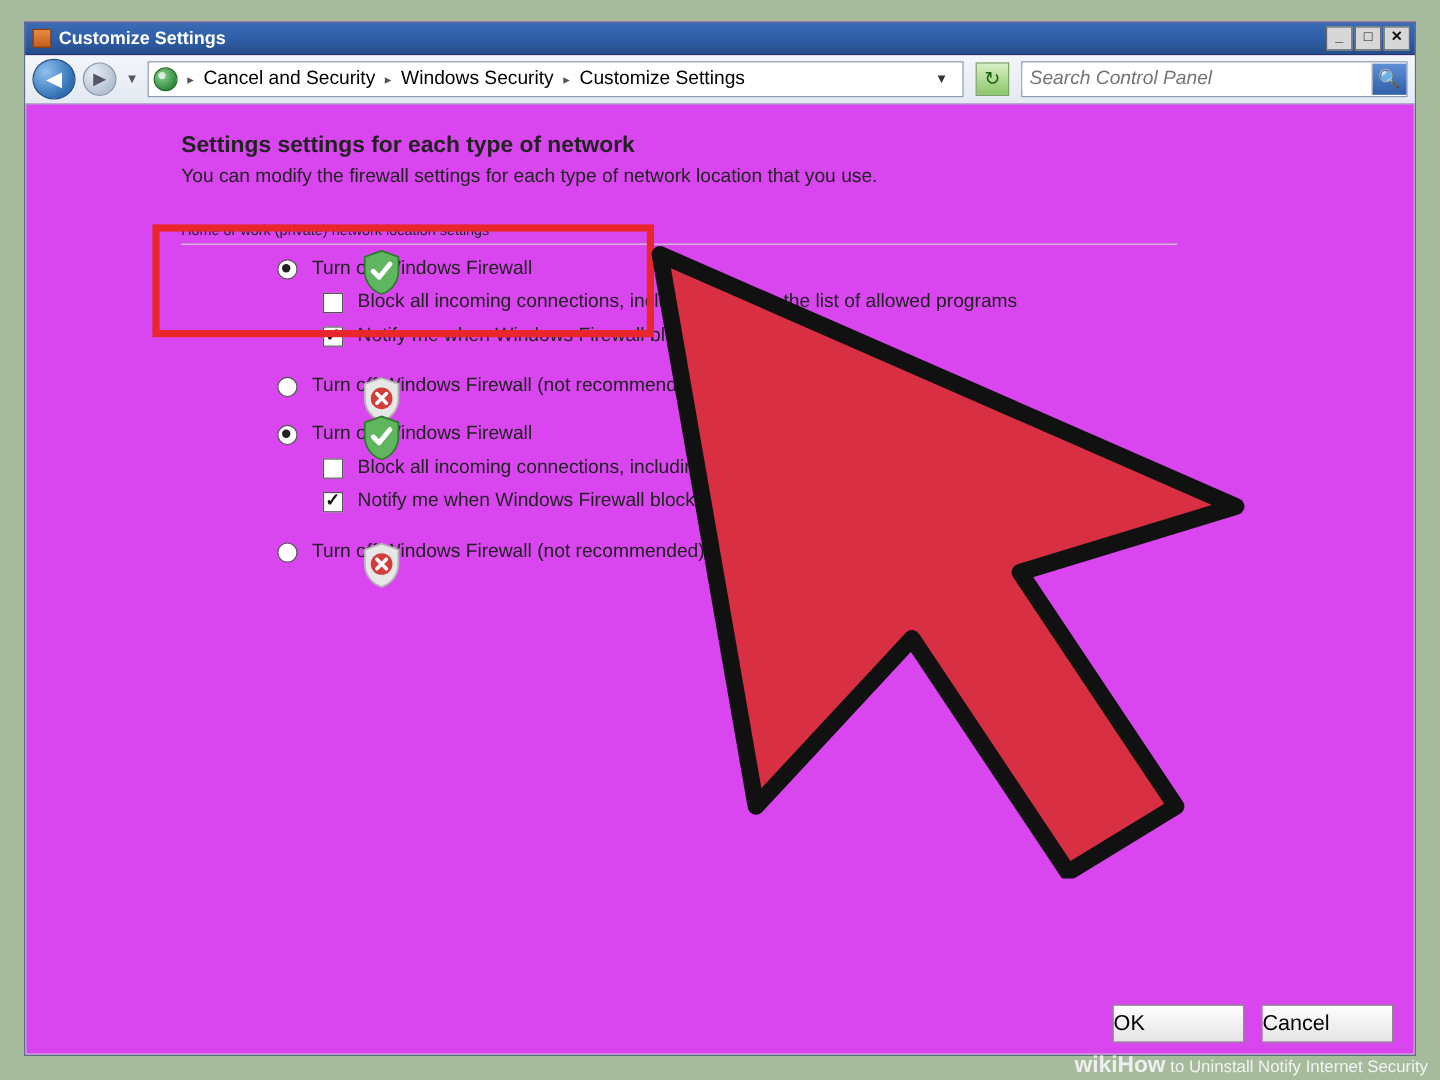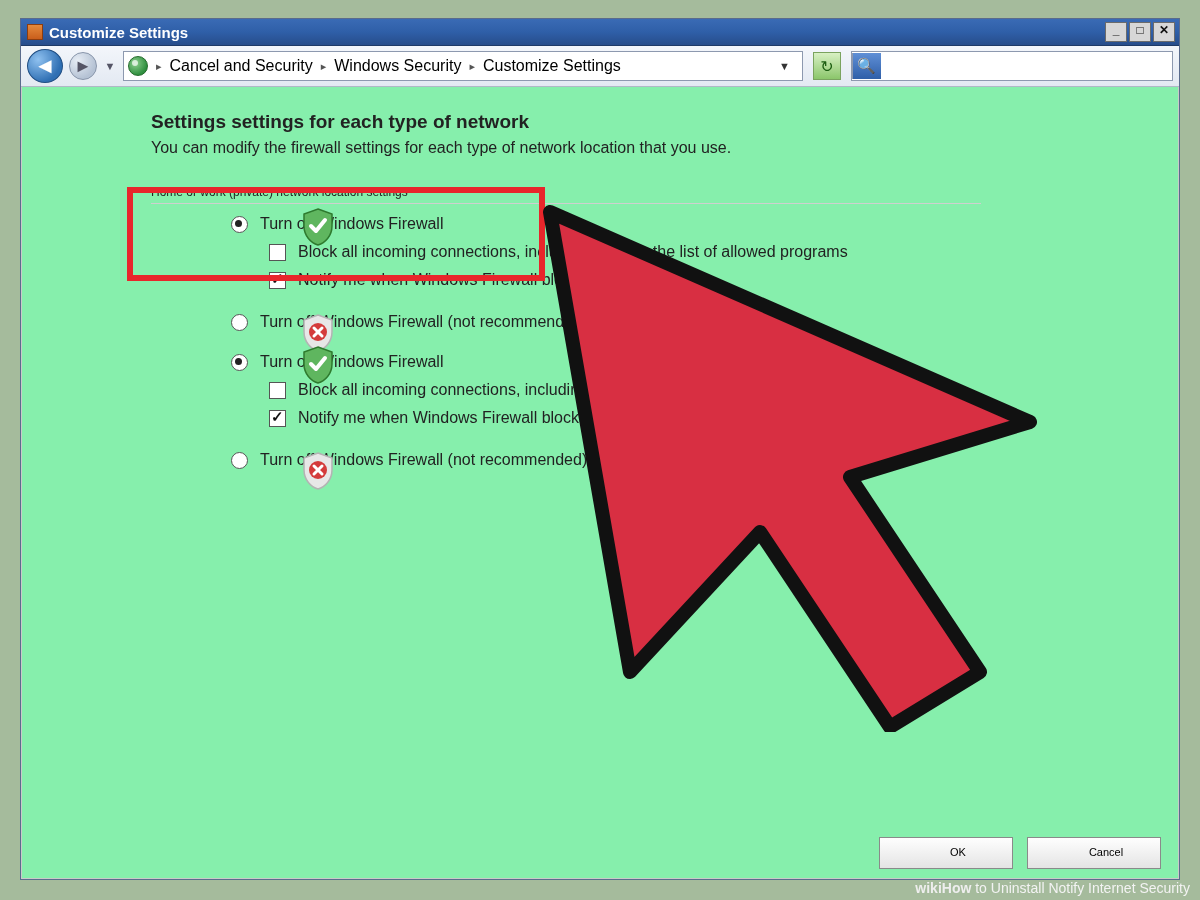--- a/index.html
+++ b/index.html
@@ -16,21 +16,21 @@
     position: relative;
     width: 1200px;
     height: 900px;
   }
   .window {
     position: absolute;
     left: 20px;
     top: 18px;
     width: 1158px;
     height: 860px;
-    background: #86efac;
+    background: #d946ef;
     border: 1px solid #5a6b8c;
     box-shadow: 0 0 0 1px #c9c9c9 inset;
   }
   
   .titlebar {
     height: 26px;
     background: linear-gradient(to bottom, #3a6bb5 0%, #2f5fa8 50%, #274d8b 100%);
     color: #fff;
     display: flex;
     align-items: center;
@@ -196,34 +196,34 @@
     pointer-events:none;
   }
   
   .btnbar {
     position:absolute; right: 18px; bottom: 10px; display:flex; gap:14px;
   }
   .btn {
     min-width: 108px; height: 30px;
     border: 1px solid #8a8a8a;
     background: linear-gradient(#fefefe,#e4e4e4);
-    font-size: 11px;
-    text-align:center; line-height:28px;padding-left:24px;
+    font-size: 18px;
+    line-height:28px;
   }
   
   .wiki-footer {
     position:absolute;
     left:0; right:0; bottom:0; height:24px;
     text-align:right;
     padding-right:10px;
     font-size:14px;
     line-height:24px;
     color:#fff;
   }
-  .wiki-brand b{font-size:14px;color:#eee;}
+  .wiki-brand b{font-size:19px;color:#eee;}
   .wiki-suffix{color:#f3f3f3;}
 </style>
 </head>
 <body>
 
 <div class="stage">
   <div class="window">
 
     <div class="titlebar">
       <span class="title-icon"></span>
@@ -255,20 +255,21 @@
           <span class="crumb">Customize Settings</span>
         </div>
         <span class="addr-dd">▼</span>
       </div>
 
       <div class="refresh-btn">
         <span>↻</span>
       </div>
 
       <div class="searchbox">
+        <input type="text" placeholder="Search Control Panel" style="">
         <div class="searchbtn">
           <span>🔍</span>
         </div>
       </div>
     </div>
 
     <div class="content">
       <h1>Settings settings for each type of network</h1>
       <div class="subtext">You can modify the firewall settings for each type of network location that you use.</div>
 

